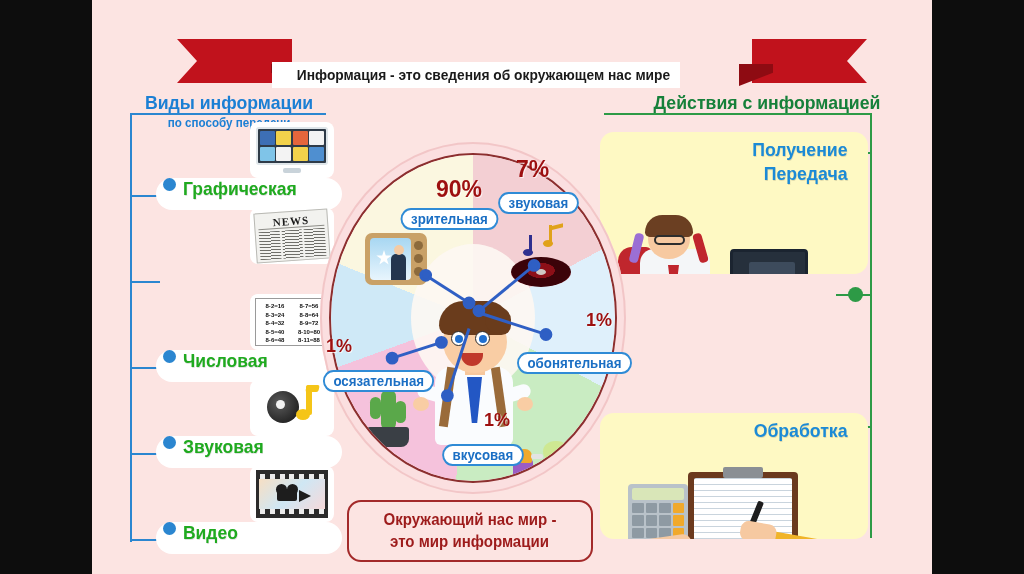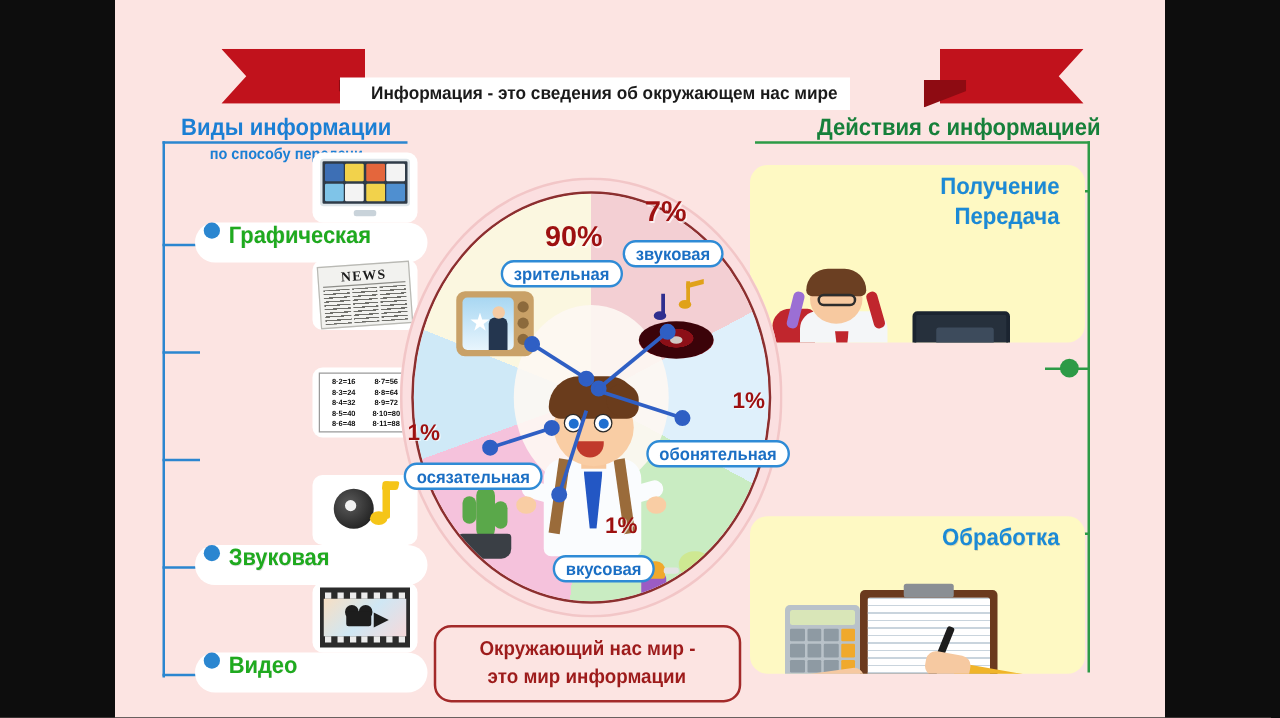--- a/index.html
+++ b/index.html
@@ -447,20 +447,24 @@
               <span>8·3=24</span>
               <span>8·8=64</span>
               <span>8·4=32</span>
               <span>8·9=72</span>
               <span>8·5=40</span>
               <span>8·10=80</span>
               <span>8·6=48</span>
               <span>8·11=88</span>
             </div>
         </div>
+        <div class="left-pill">
+          <span class="bullet"></span>
+          <span class="lbl">Числовая</span>
+        </div>
       </div>
 
       <div class="left-item" style="top:272px">
         <div class="left-icon">
           <div class="spk">
             <div class="cone"></div>
             <div class="note">
                 <b class="n1"></b>
                 <b class="n2"></b>
                 <b class="n3"></b>

